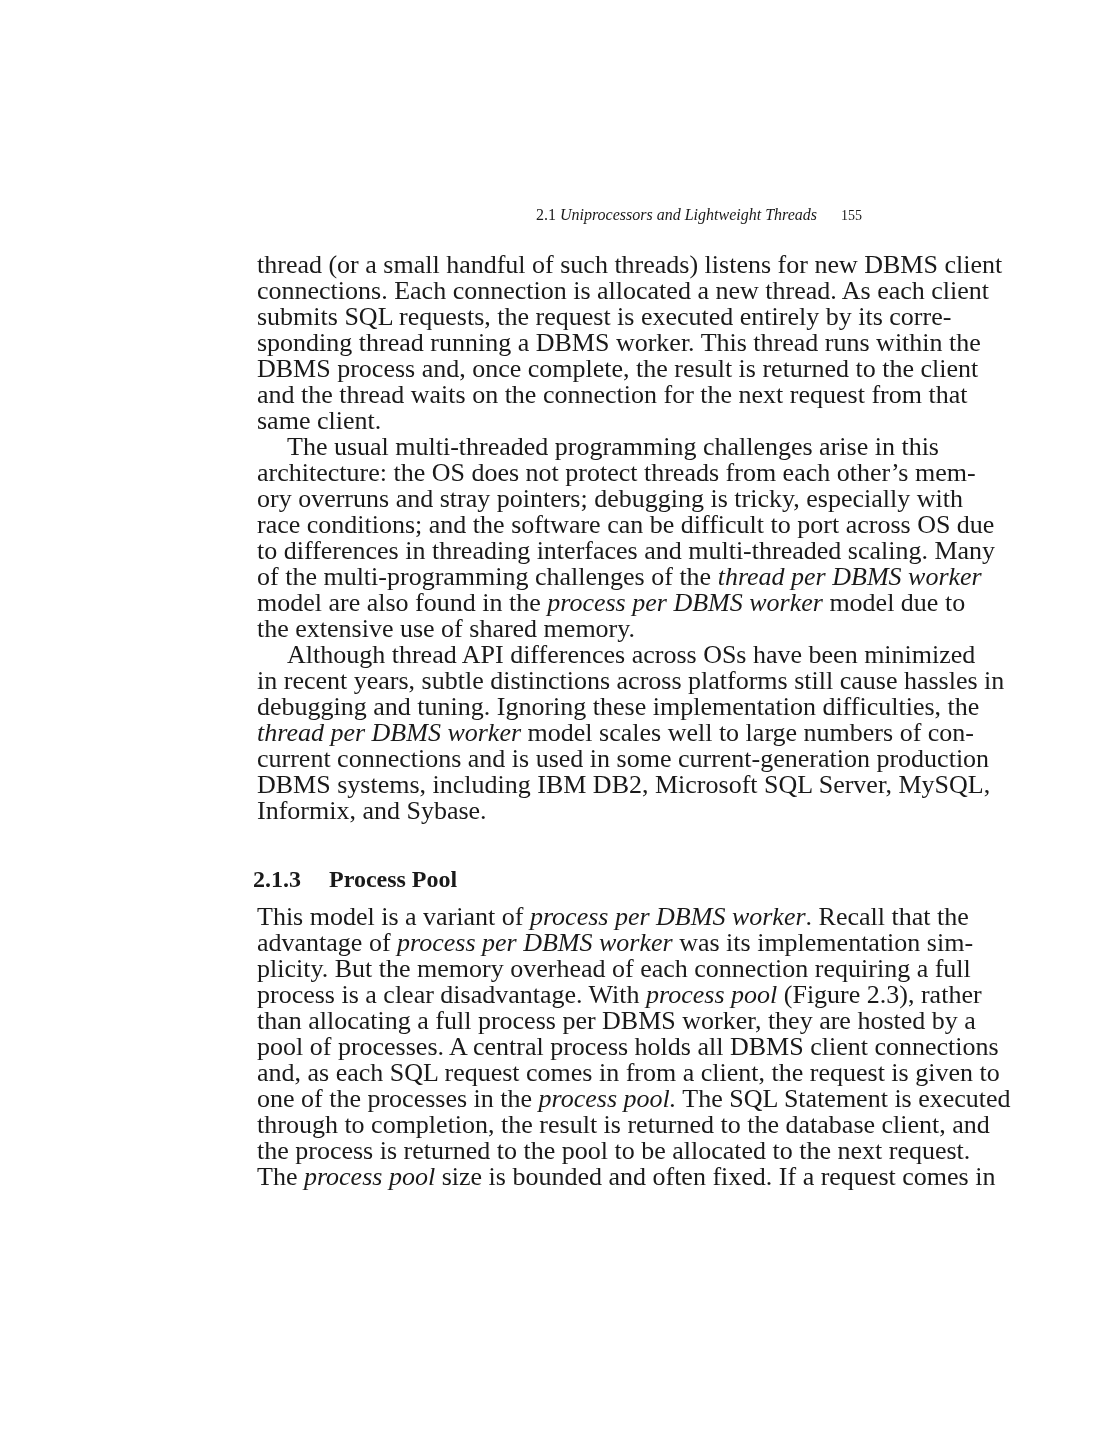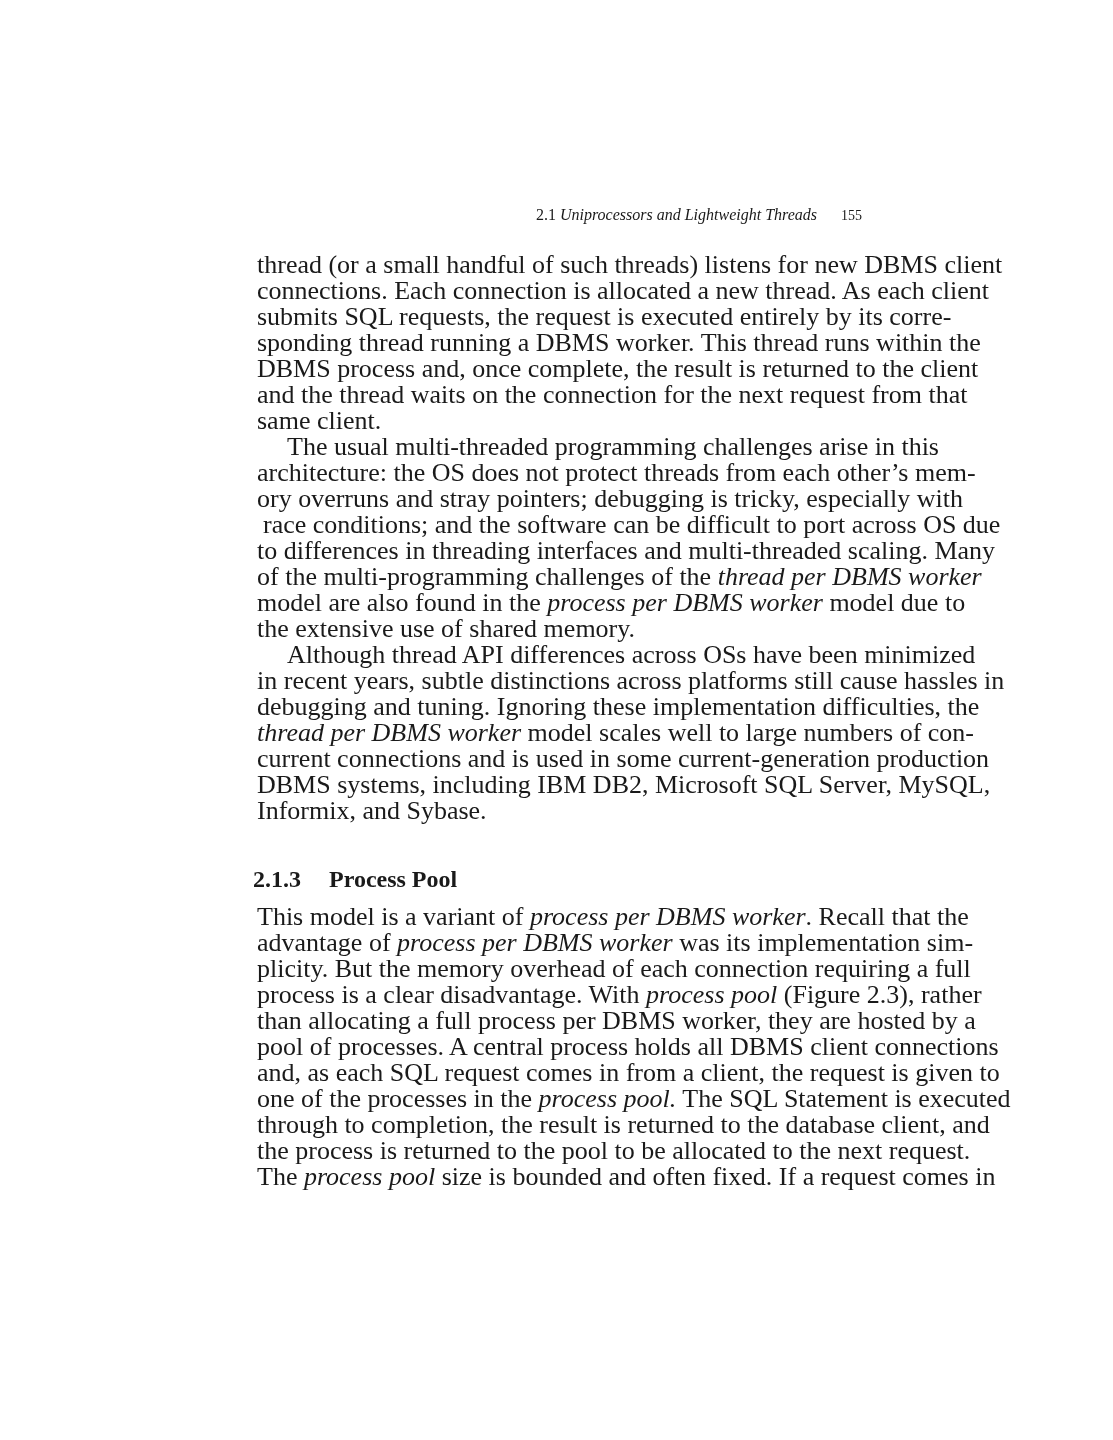--- a/index.html
+++ b/index.html
@@ -37,21 +37,21 @@
         <div class="line" style="top: 304px;"><span>submits SQL requests, the request is executed entirely by its corre-</span></div>
         <div class="line" style="top: 330px;"><span>sponding thread running a DBMS worker. This thread runs within the</span></div>
         <div class="line" style="top: 356px;"><span>DBMS process and, once complete, the result is returned to the client</span></div>
         <div class="line" style="top: 382px;"><span>and the thread waits on the connection for the next request from that</span></div>
         <div class="line last" style="top: 408px;"><span>same client.</span></div>
       </div>
       <div>
         <div class="line indent" style="top: 434px;"><span>The usual multi-threaded programming challenges arise in this</span></div>
         <div class="line" style="top: 460px;"><span>architecture: the OS does not protect threads from each other’s mem-</span></div>
         <div class="line" style="top: 486px;"><span>ory overruns and stray pointers; debugging is tricky, especially with</span></div>
-        <div class="line" style="top: 512px; margin-left: 6px;"><span>race conditions; and the software can be difficult to port across OS due</span></div>
+        <div class="line" style="top: 512px;"><span>race conditions; and the software can be difficult to port across OS due</span></div>
         <div class="line" style="top: 538px;"><span>to differences in threading interfaces and multi-threaded scaling. Many</span></div>
         <div class="line" style="top: 564px;"><span>of the multi-programming challenges of the </span><i>thread per DBMS worker</i></div>
         <div class="line" style="top: 590px;"><span>model are also found in the </span><i>process per DBMS worker</i><span> model due to</span></div>
         <div class="line last" style="top: 616px;"><span>the extensive use of shared memory.</span></div>
       </div>
       <div>
         <div class="line indent" style="top: 642px;"><span>Although thread API differences across OSs have been minimized</span></div>
         <div class="line" style="top: 668px;"><span>in recent years, subtle distinctions across platforms still cause hassles in</span></div>
         <div class="line" style="top: 694px;"><span>debugging and tuning. Ignoring these implementation difficulties, the</span></div>
         <div class="line" style="top: 720px;"><i>thread per DBMS worker</i><span> model scales well to large numbers of con-</span></div>

